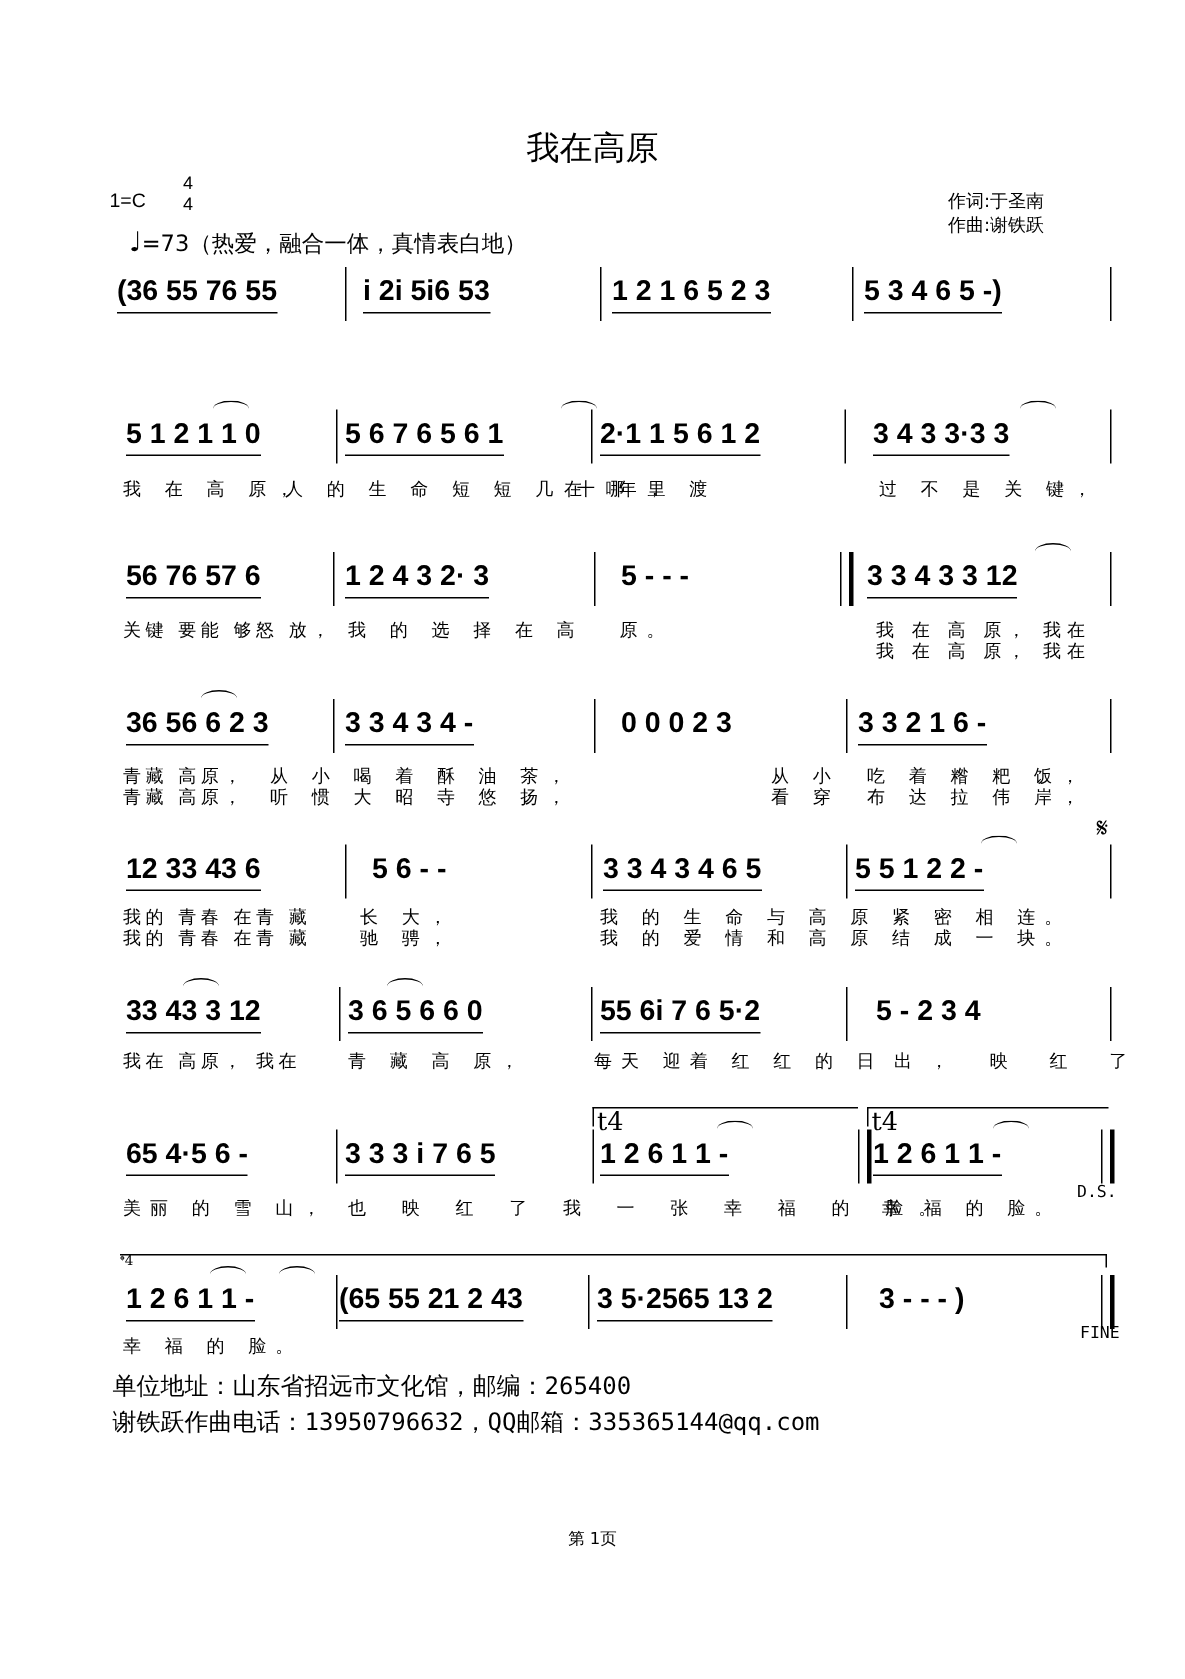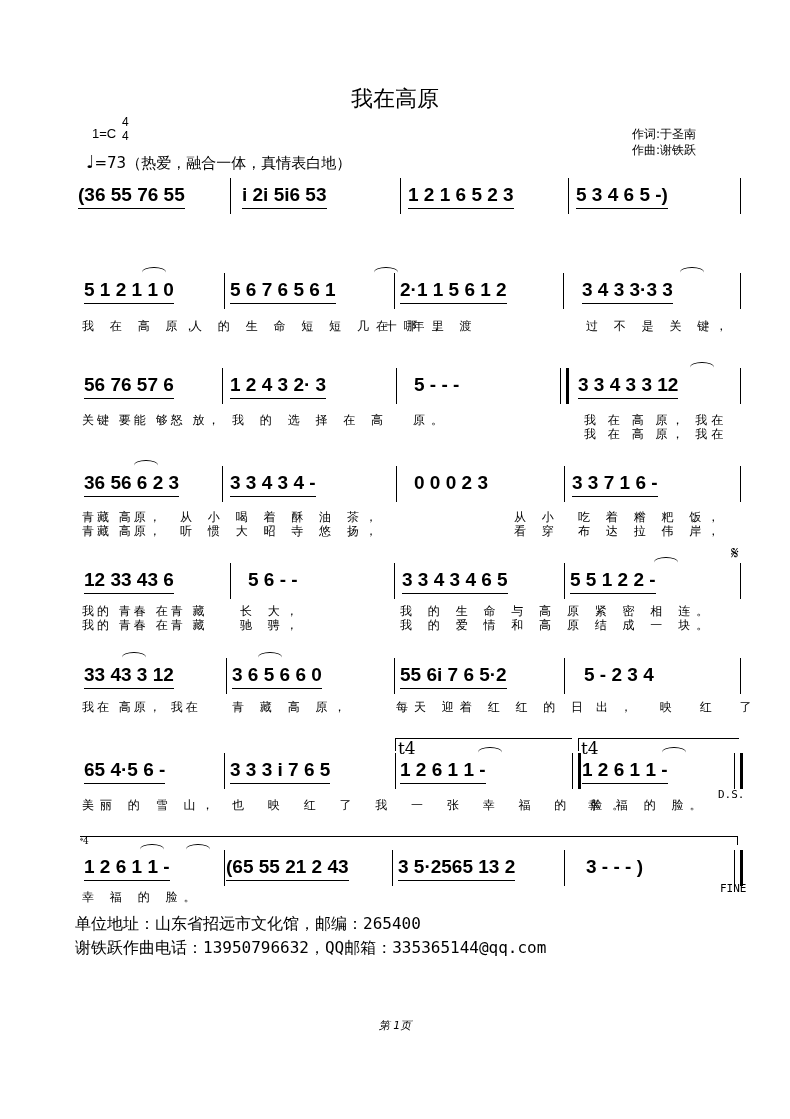--- a/index.html
+++ b/index.html
@@ -1,33 +1,33 @@
 <!DOCTYPE html>
 <html><head>
 <meta charset="utf-8">
 <style>
   html, body { margin:0; padding:0; background:#fff; }
   body { width:790px; height:1119px; position:relative; overflow:hidden; color:#000;
          font-family:"DejaVu Sans", sans-serif; }
   .abs { position:absolute; }
   .title { left:0; width:790px; top:84px; text-align:center; font-family:"DejaVu Serif", serif; font-size:22px; }
-  .key { left:92px; top:126px; font-size:13px; font-family:"Liberation Sans", sans-serif; }
+  .key { left:73px; top:126px; font-size:13px; font-family:"Liberation Sans", sans-serif; }
   .ts { left:122px; top:116px; font-size:12px; line-height:13px; text-align:center; font-family:"Liberation Sans", sans-serif; }
   .ts div:first-child { border-bottom:1px solid #fff; }
   .tempo { left:86px; top:151px; font-size:15px; white-space:nowrap; }
   .tempo .note-glyph { font-size:18px; }
   .credits { left:632px; top:126px; font-size:12px; line-height:16px; }
   .row { left:78px; width:664px; height:40px; }
   .tok { position:absolute; top:4px; font-family:"Liberation Sans", sans-serif; font-weight:bold; font-size:19px; letter-spacing:0; white-space:nowrap; }
   .tok.u1::after { content:""; position:absolute; left:0; right:0; bottom:-3px; border-bottom:1.5px solid #000; }
   .bar { position:absolute; top:-2px; width:1px; height:36px; background:#000; }
   .dbl { position:absolute; top:-2px; width:5px; height:36px; border-left:1px solid #000; border-right:3px solid #000; }
   .lyr { position:absolute; font-size:12px; white-space:nowrap; letter-spacing:6px; }
   .footer { left:75px; top:912px; font-size:16px; line-height:24px; font-family:"DejaVu Sans Mono", monospace; white-space:nowrap; }
-  .pageno { left:0; width:790px; text-align:center; top:1018px; font-size:11px;font-style:italic; }
+  .pageno { left:0; width:790px; text-align:center; top:1018px; font-size:11px; }
   .mark { font-family:"DejaVu Serif", serif; font-size:17px; }
   .volta { position:absolute; border-top:1px solid #000; border-left:1px solid #000; height:12px; }
   .slur { position:absolute; width:24px; height:10px; border-top:1.5px solid #000; border-radius:50% 50% 0 0; }
 </style>
 </head>
 <body>
 
 <div class="abs title">我在高原</div>
 <div class="abs key">1=C</div>
 <div class="abs ts">
@@ -90,21 +90,21 @@
 
 <div class="abs row" style="top:468px">
   <div class="slur" style="left:56px;top:-8px"></div>
   <div class="bar" style="left:144px"></div>
   <div class="bar" style="left:318px"></div>
   <div class="bar" style="left:486px"></div>
   <div class="bar" style="left:662px"></div>
   <span class="tok u1" style="left:6px">36 56 6 2 3</span>
   <span class="tok u1" style="left:152px">3 3 4 3 4 -</span>
   <span class="tok" style="left:336px">0 0 0 2 3</span>
-  <span class="tok u1" style="left:494px">3 3 7 1 6 -</span>
+  <span class="tok u1" style="left:494px">3 3 2 1 6 -</span>
 </div>
 <div class="abs lyr" style="left:82px;top:509px;letter-spacing:3px">青藏 高原，</div>
 <div class="abs lyr" style="left:180px;top:509px">从 小 喝 着 酥 油 茶，</div>
 <div class="abs lyr" style="left:514px;top:509px">从 小</div>
 <div class="abs lyr" style="left:578px;top:509px">吃 着 糌 粑 饭，</div>
 <div class="abs lyr" style="left:82px;top:523px;letter-spacing:3px">青藏 高原，</div>
 <div class="abs lyr" style="left:180px;top:523px">听 惯 大 昭 寺 悠 扬，</div>
 <div class="abs lyr" style="left:514px;top:523px">看 穿</div>
 <div class="abs lyr" style="left:578px;top:523px">布 达 拉 伟 岸，</div>
 

